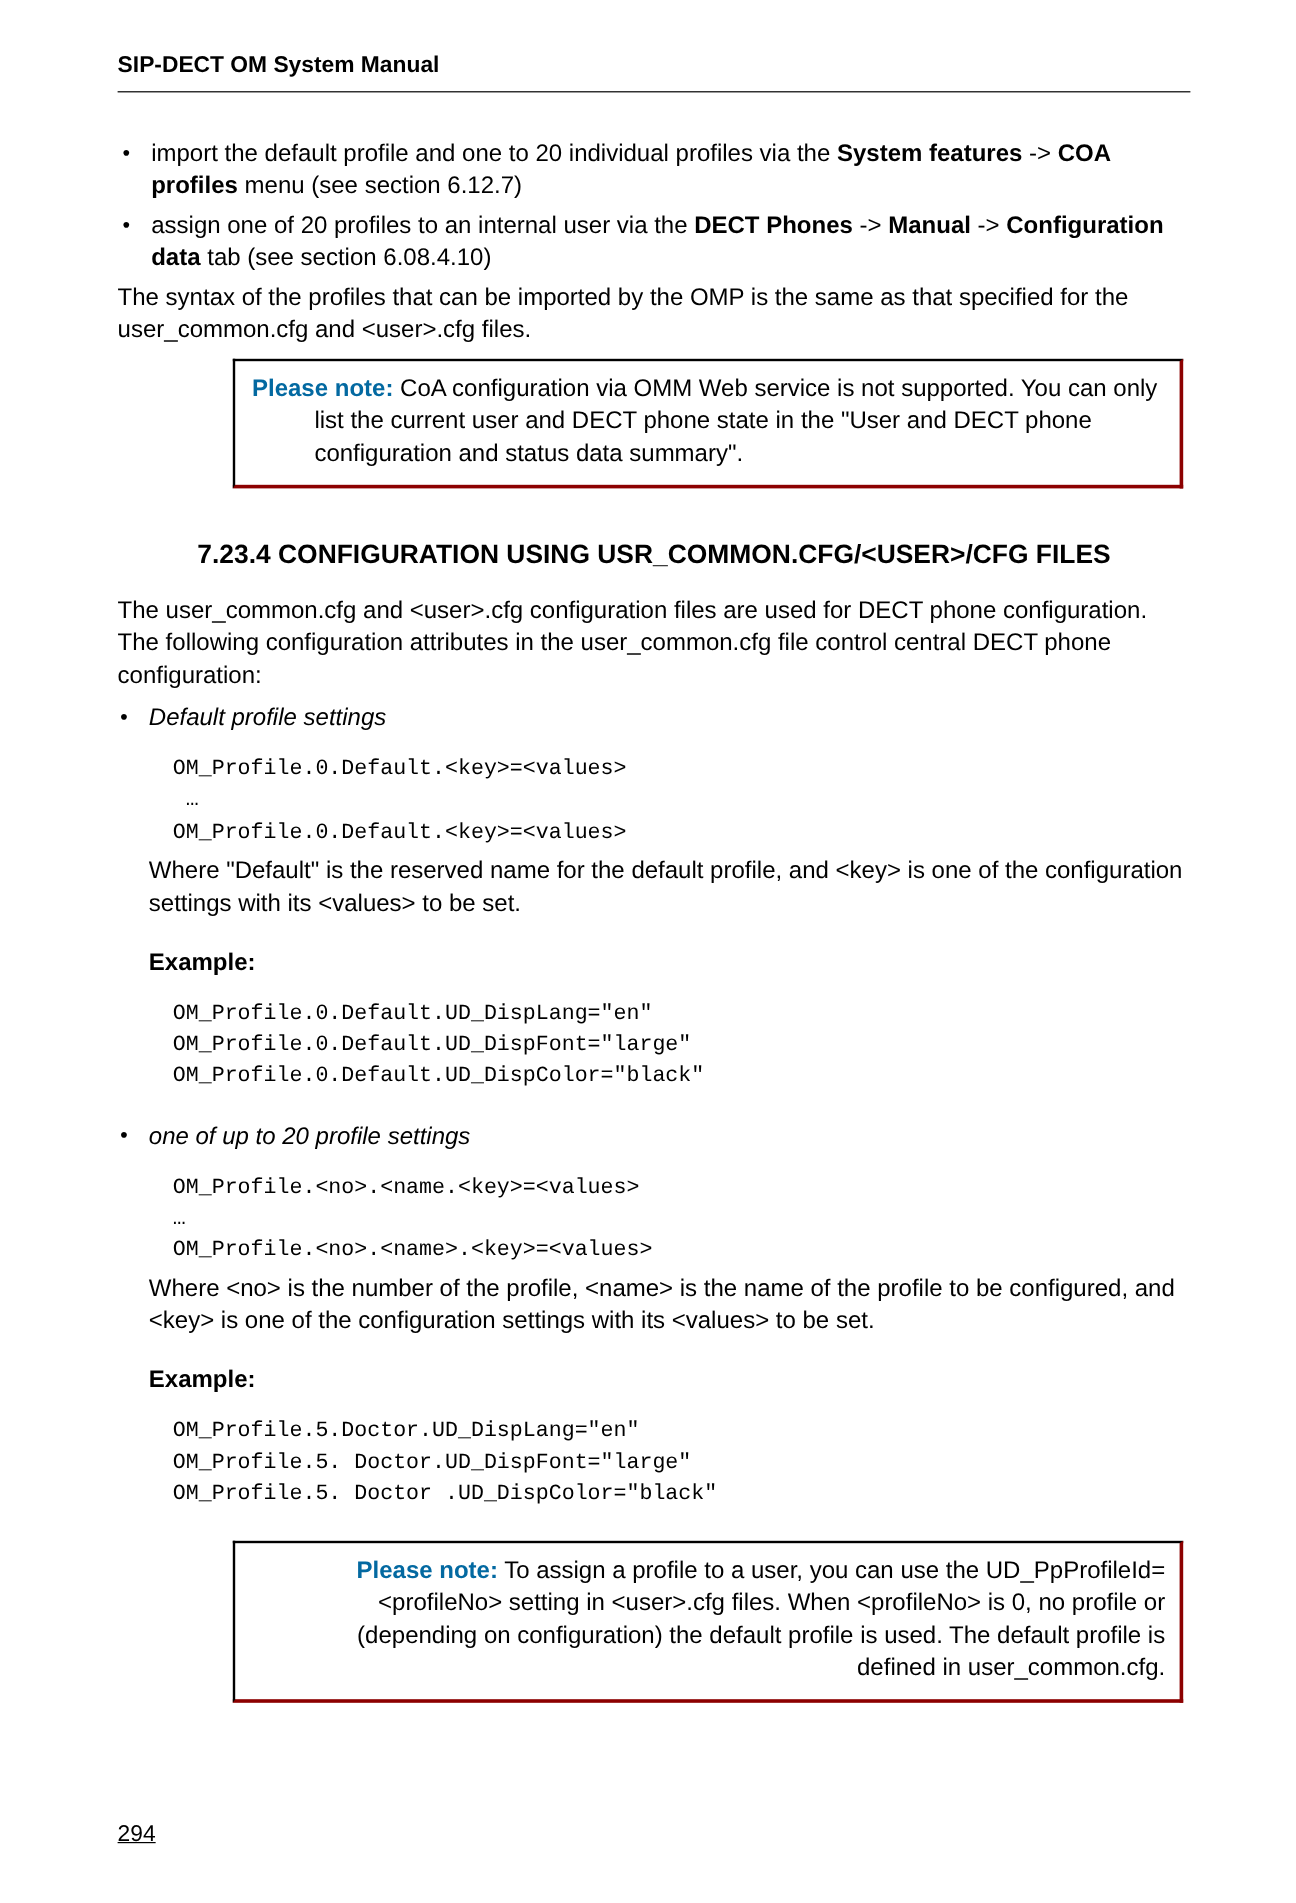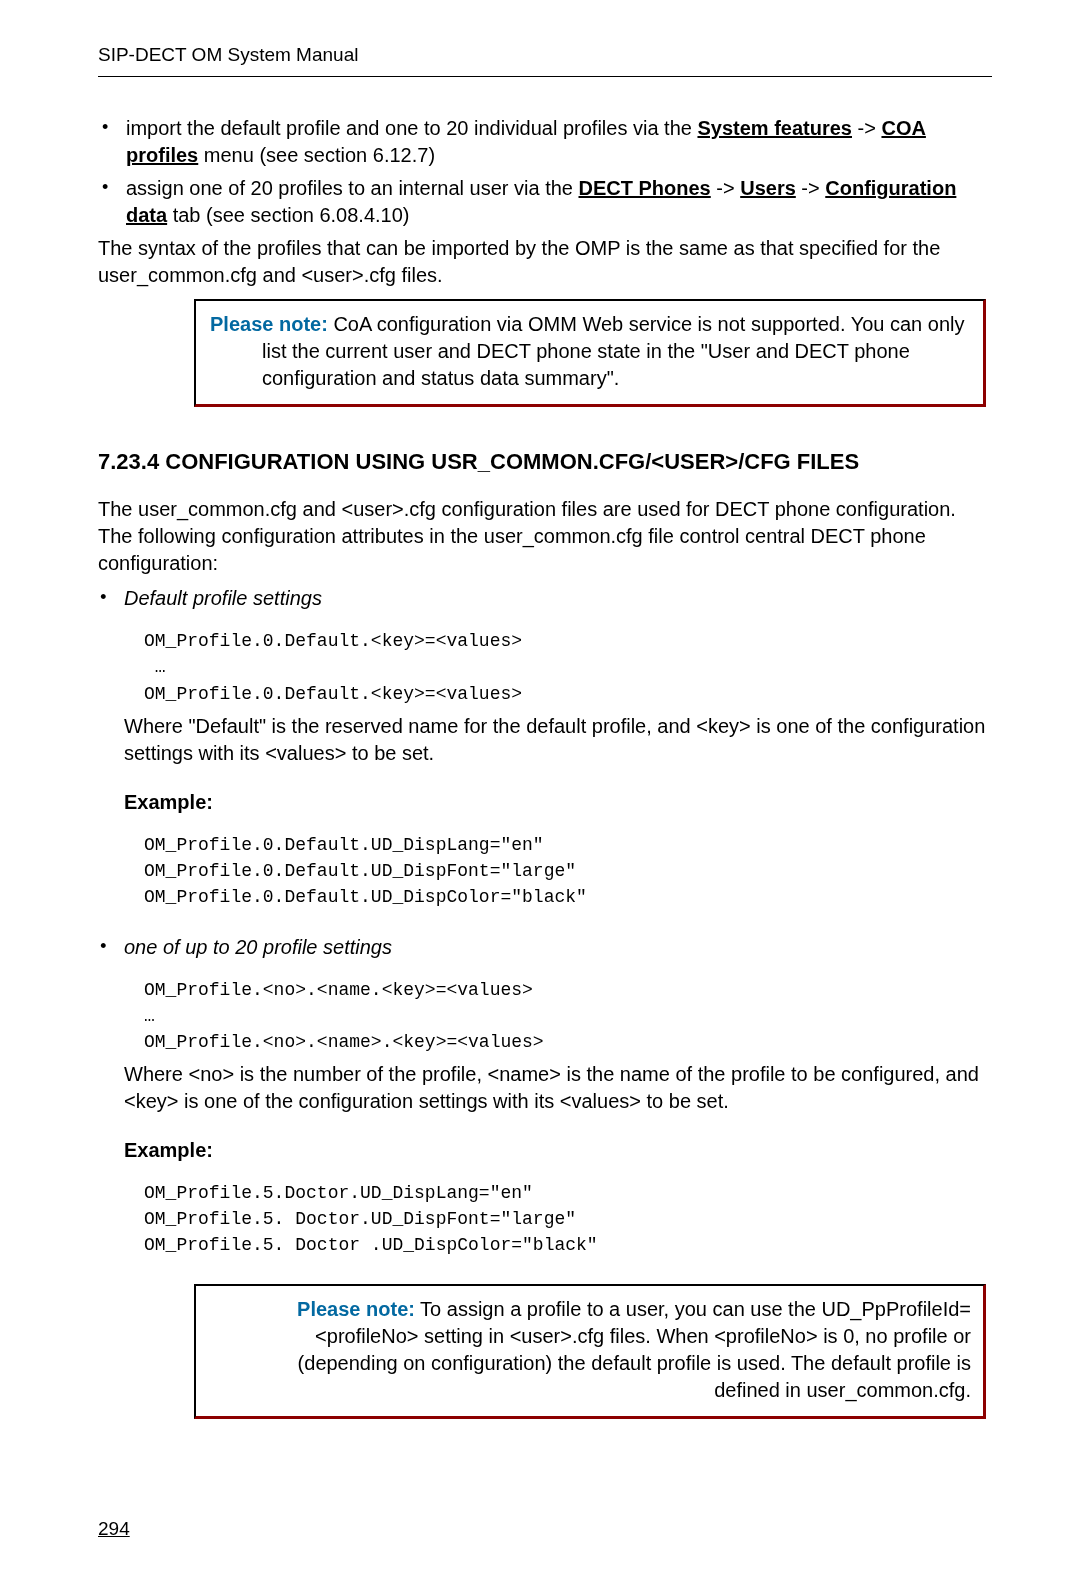--- a/index.html
+++ b/index.html
@@ -12,21 +12,21 @@
     width: 1080px;
     height: 1586px;
     position: relative;
     font-size: 20px;
     line-height: 1.35;
   }
   .page {
     padding: 42px 88px 40px 98px;
   }
   .header {
-    font-weight: normal;
+    font-weight: bold;
     font-size: 19px;
     margin-bottom: 8px;
   }
   .hr {
     border: none;
     border-top: 1.5px solid #000;
     margin: 0 0 38px 0;
   }
   ul.top-bullets {
     list-style: none;
@@ -38,21 +38,21 @@
     padding-left: 28px;
     margin-bottom: 6px;
   }
   ul.top-bullets > li::before {
     content: "•";
     position: absolute;
     left: 4px;
     top: 0;
     font-size: 18px;
   }
-  b { font-weight: bold; text-decoration: underline; }
+  b { font-weight: bold; }
   .body-p {
     margin: 2px 0 10px 0;
   }
   .note-box {
     border: 2px solid #000;
     border-right: 3px solid #8c0000;
     border-bottom: 3px solid #8c0000;
     margin: 10px 6px 28px 96px;
     padding: 10px 12px 12px 14px;
     line-height: 1.35;
@@ -66,20 +66,21 @@
   }
   .note-wrap {
     padding-left: 52px;
     text-indent: -52px;
     display: block;
   }
   h2 {
     font-size: 22px;
     font-weight: bold;
     margin: 40px 0 18px 0;
+    text-align: center;
   }
   .sec-intro { margin-bottom: 8px; }
   ul.sec-bullets {
     list-style: none;
     margin: 0;
     padding: 0;
     font-style: italic;
   }
   ul.sec-bullets > li {
     position: relative;
@@ -119,21 +120,21 @@
 <div class="page">
 
   <div class="header">SIP-DECT OM System Manual</div>
   <hr class="hr">
 
   <ul class="top-bullets">
     <li>
       <span>import the default profile and one to 20 individual profiles via the </span><b>System features</b><span> -&gt; </span><b>COA profiles</b><span> menu (see section 6.12.7)</span>
     </li>
     <li>
-      <span>assign one of 20 profiles to an internal user via the </span><b>DECT Phones</b><span> -&gt; </span><b>Users</b><span> -&gt; </span><b>Configuration data</b><span> tab (see section 6.08.4.10)</span>
+      <span>assign one of 20 profiles to an internal user via the </span><b>DECT Phones</b><span> -&gt; </span><b>Manual</b><span> -&gt; </span><b>Configuration data</b><span> tab (see section 6.08.4.10)</span>
     </li>
   </ul>
 
   <p class="body-p">The syntax of the profiles that can be imported by the OMP is the same as that specified for the user_common.cfg and &lt;user&gt;.cfg files.</p>
 
   <div class="note-box">
     <span class="note-wrap">
       <span class="note-label">Please note:</span><span class="note-body">  CoA configuration via OMM Web service is not supported. You can only list the current user and DECT phone state in the "User and DECT phone configuration and status data summary".</span>
     </span>
   </div>

